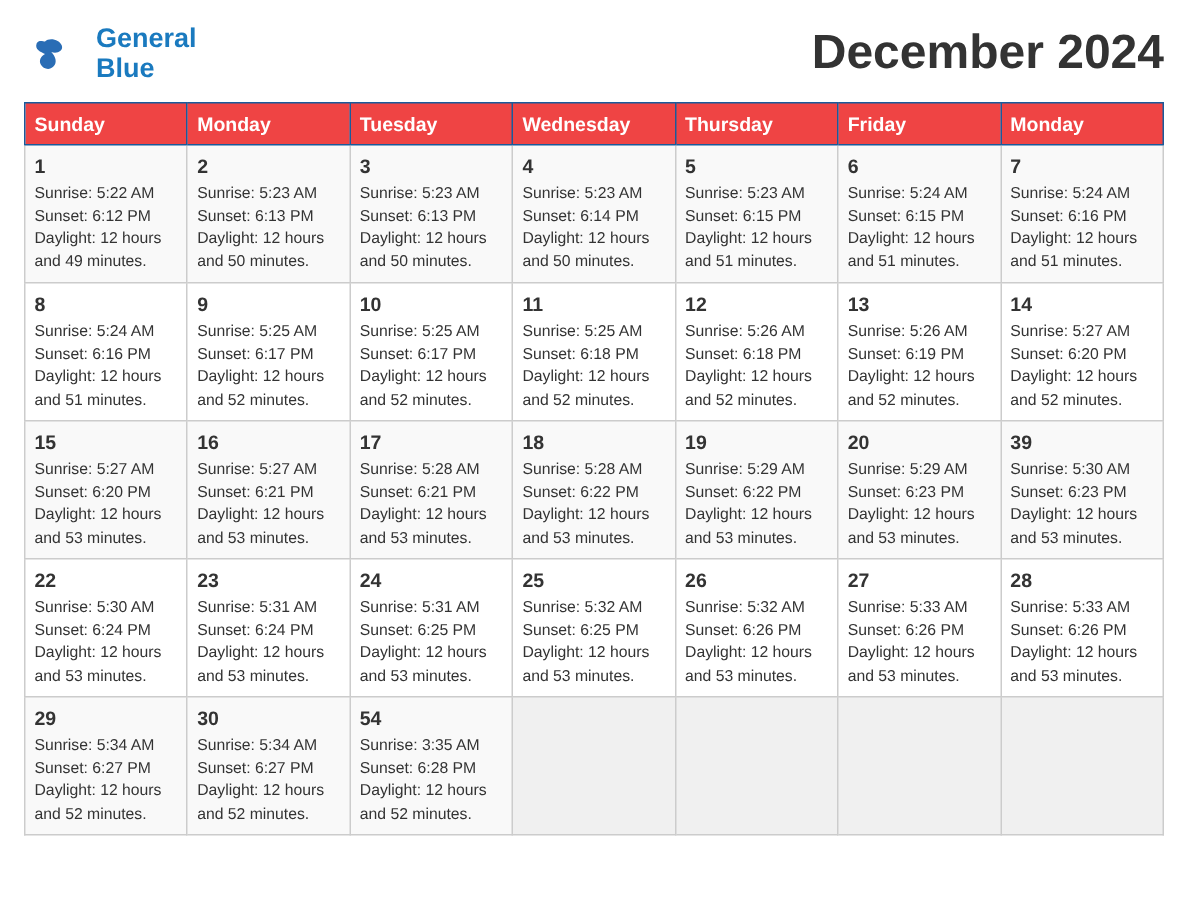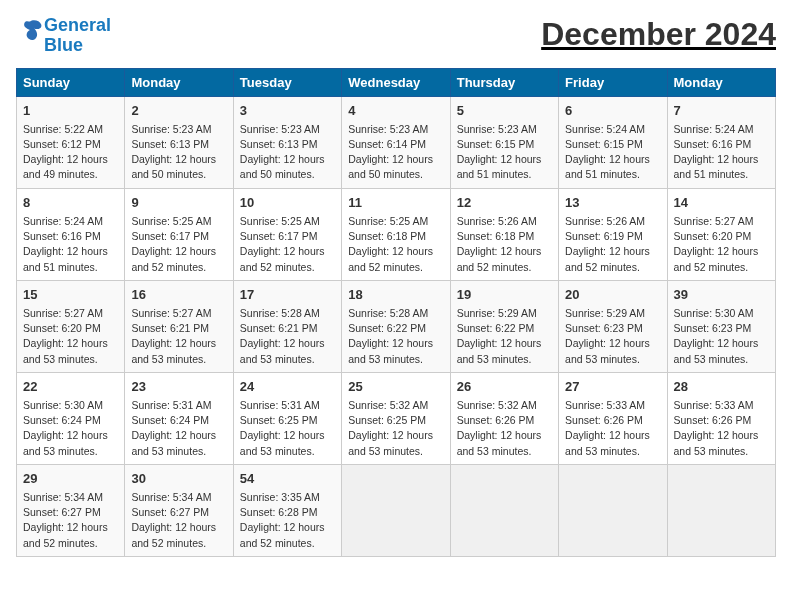--- a/index.html
+++ b/index.html
@@ -11,57 +11,56 @@
       padding: 16px;
     }
     .header {
       display: flex;
       justify-content: space-between;
       align-items: flex-start;
       margin-bottom: 12px;
     }
     .logo {
       display: flex;
-      align-items: flex-start;
-      gap: 0;
+      align-items: center;
+      gap: 20px;
     }
     .logo-text {
       font-size: 18px;
       font-weight: bold;
       color: #333;
       line-height: 1.1;
     }
     .logo-text span {
       color: #1a7abf;
     }
     .logo-bird {
       width: 28px;
       height: 28px;
     }
     .title-block {
       text-align: right;
-      text-decoration: underline;
     }
     .title-block h1 {
       font-size: 32px;
       font-weight: bold;
       color: #333;
     }
     .title-block h2 {
       font-size: 16px;
       font-weight: normal;
       color: #555;
     }
     .calendar {
       width: 100%;
       border-collapse: collapse;
       font-size: 11px;
     }
     .calendar thead tr th {
-      background-color: #0369a1;
+      background-color: #ef4444;
       color: #fff;
       text-align: left;
       padding: 6px 6px;
       font-size: 13px;
       font-weight: bold;
       border: 1px solid #1a5a9a;
     }
     .calendar tbody tr td {
       vertical-align: top;
       padding: 5px 6px;

